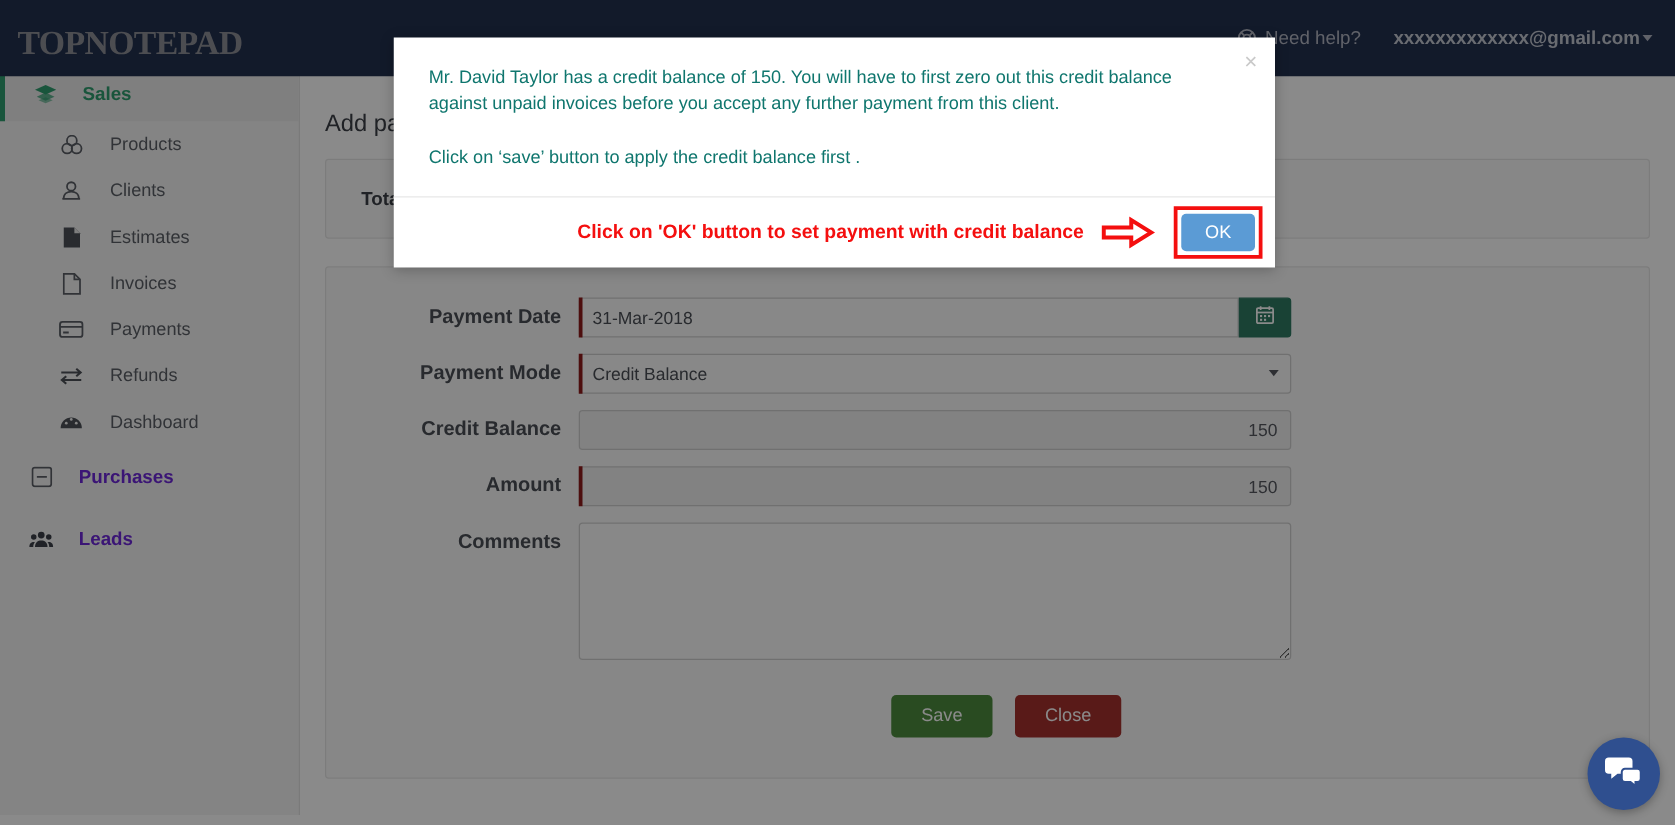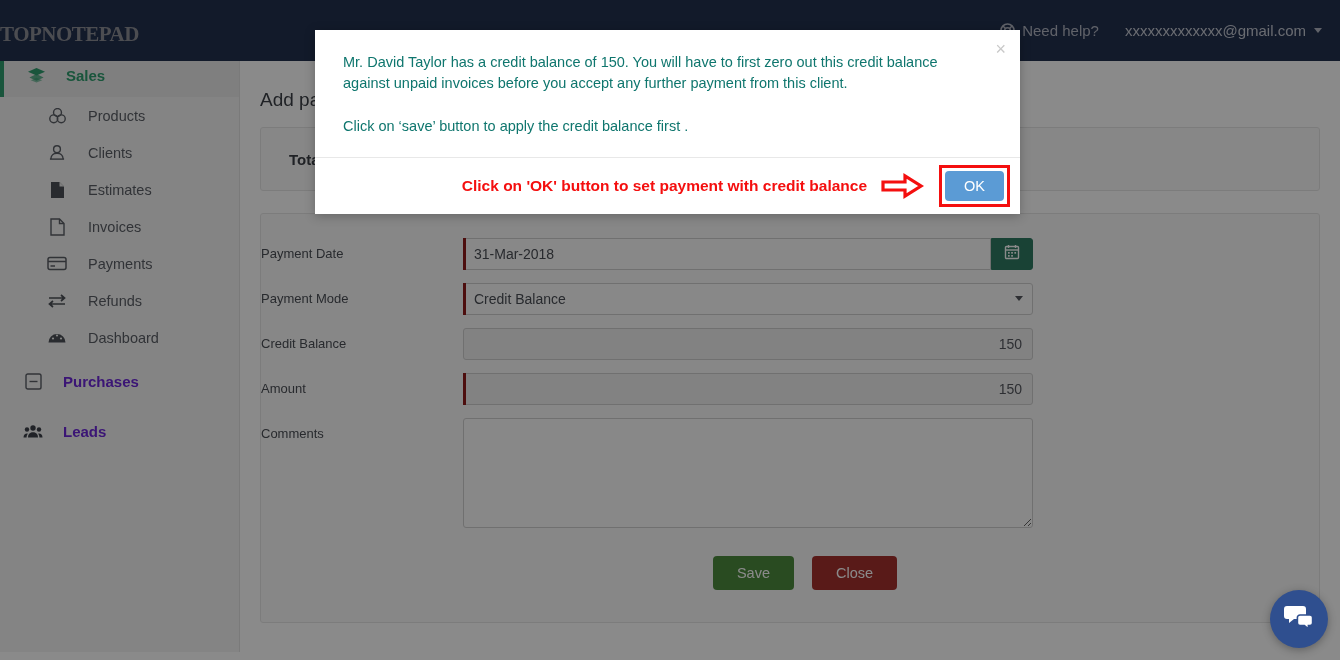--- a/index.html
+++ b/index.html
@@ -22,22 +22,23 @@
     position: absolute;
     top: 0; left: 0;
     width: 1340px;
     height: 61px;
     background: #22304f;
     display: flex;
     align-items: center;
     z-index: 5;
   }
   .brand {
+    margin-left: 14px;
     color: #8d8f96;
-    font-size: 30px;
+    font-size: 38px;
     font-weight: bold;
     letter-spacing: -0.5px;
     font-variant: small-caps;
     text-transform: lowercase;
     font-family: "Liberation Serif", serif;
     white-space: nowrap;
   }
   .topbar-right {
     margin-left: auto;
     display: flex;
@@ -53,23 +54,24 @@
     gap: 7px;
     white-space: nowrap;
   }
   .lifering {
     width: 15px; height: 15px;
     display: inline-block;
   }
   .user-menu {
     display: flex;
     align-items: center;
-    gap: 8px;
+    gap: 2px;
     white-space: nowrap;
     color: #c3c7d1;
+    font-weight: bold;
   }
   .caret-down {
     width: 0; height: 0;
     border-left: 4px solid transparent;
     border-right: 4px solid transparent;
     border-top: 5px solid #b2b6c2;
   }
 
   
   .sidebar {
@@ -156,23 +158,24 @@
     border-radius: 3px;
     padding-top: 24px;
   }
   .form-row {
     display: flex;
     align-items: flex-start;
     margin-bottom: 13px;
   }
   .form-label {
     width: 202px;
+    text-align: right;
     padding-right: 14px;
-    font-size: 13px;
-    font-weight: normal;
+    font-size: 16px;
+    font-weight: bold;
     color: #4a4e55;
     line-height: 32px;
   }
   .field-wrap {
     position: relative;
     display: flex;
     width: 570px;
   }
   .req-bar {
     position: absolute;

